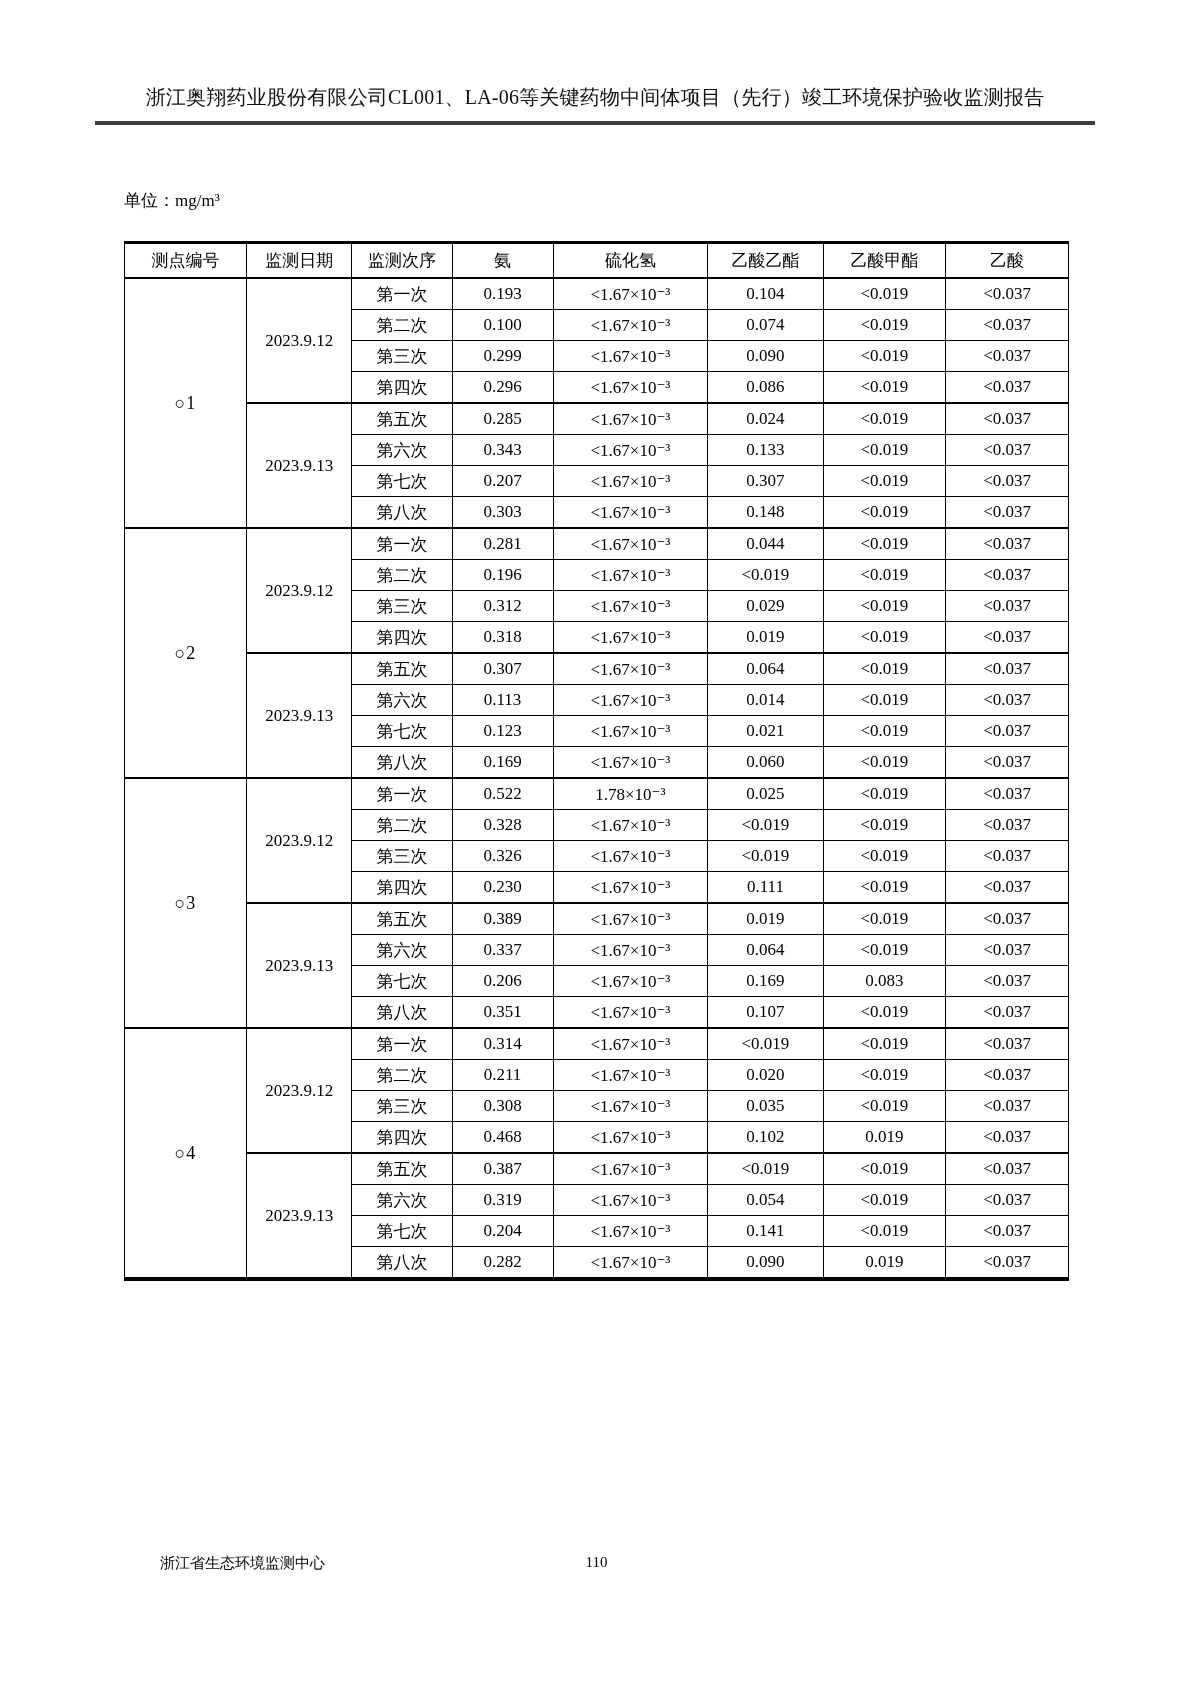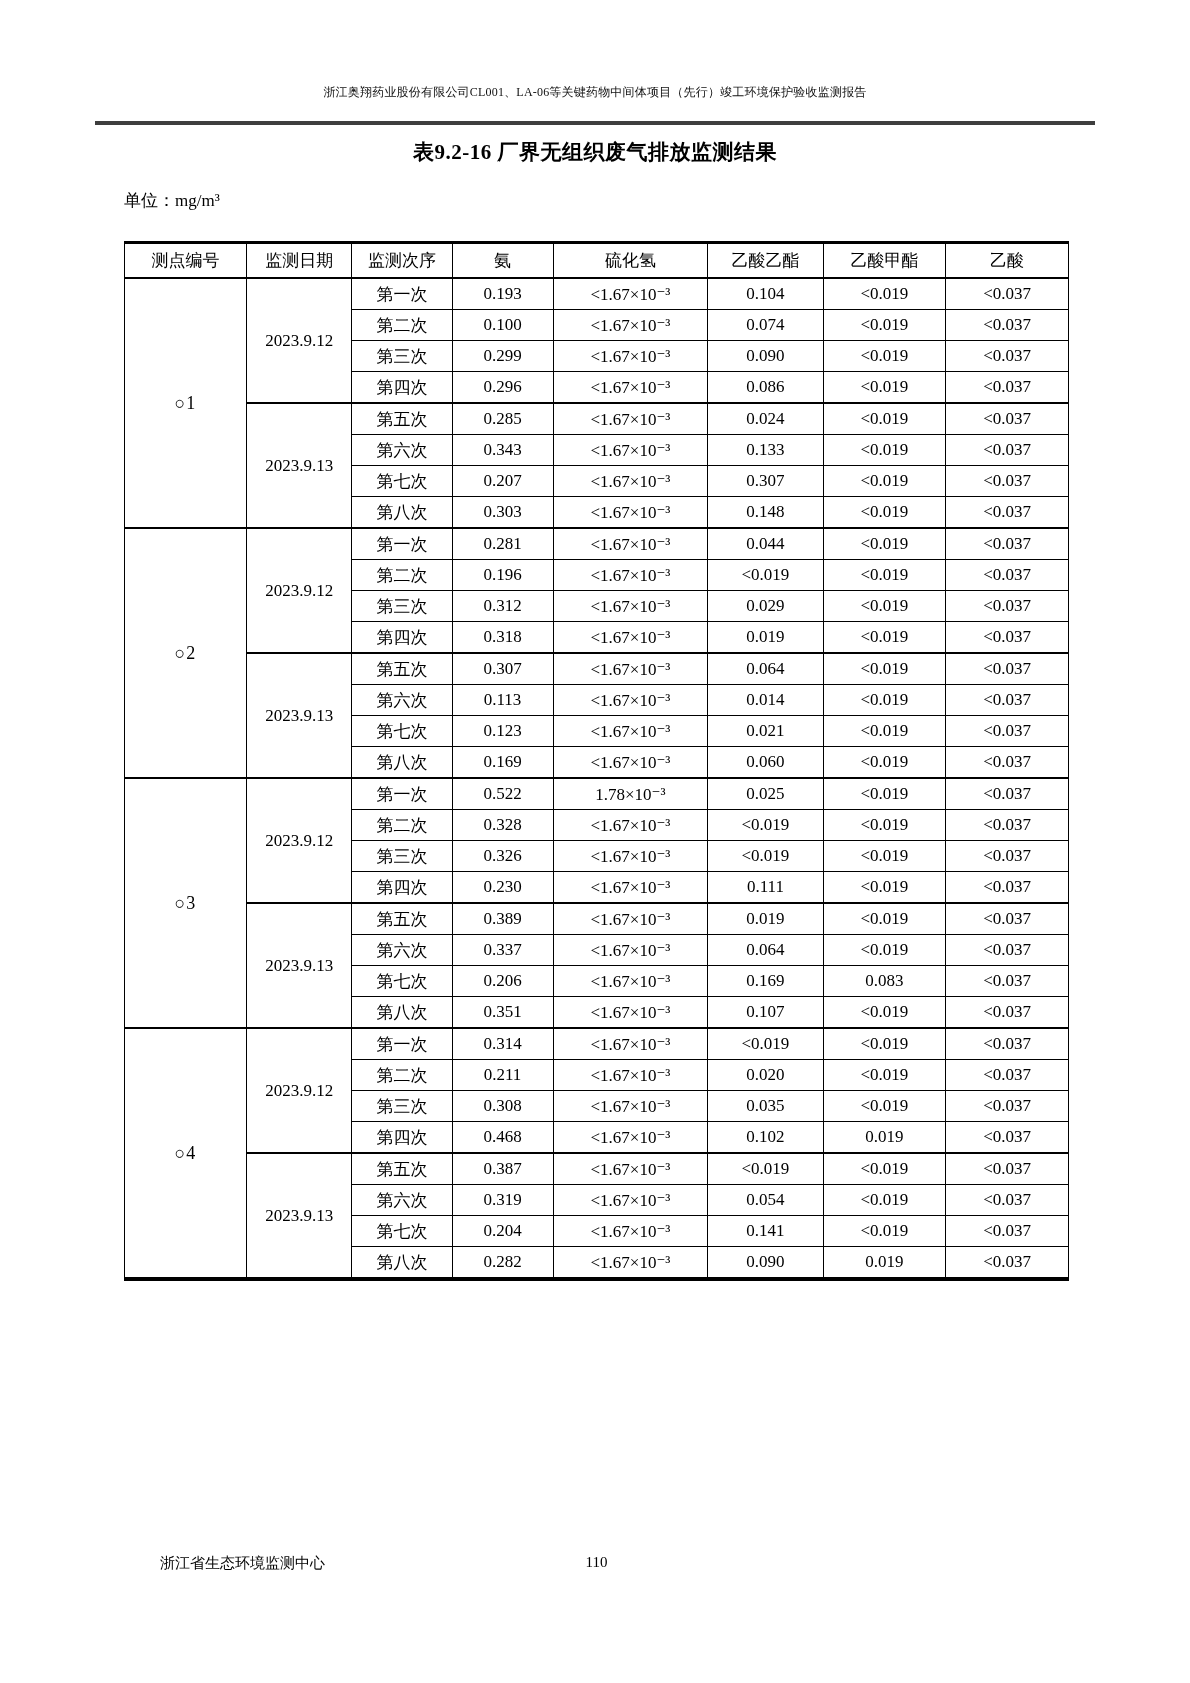--- a/index.html
+++ b/index.html
@@ -5,21 +5,21 @@
   html,body { margin:0; padding:0; }
   body {
     width:1190px; height:1683px; background:#ffffff; position:relative;
     font-family:"Liberation Serif","DejaVu Serif",serif; color:#000;
     -webkit-font-smoothing:antialiased;
   }
   .page { position:absolute; inset:0; background:#fff; }
 
   .header-text {
     position:absolute; top:84px; left:0; width:100%;
-    text-align:center; font-size:12px; letter-spacing:0.2px; color:#101010;
+    text-align:center; font-size:20px; letter-spacing:0.2px; color:#101010;
     white-space:nowrap;
   }
   .header-rule {
     position:absolute; top:121px; left:95px; width:1000px; height:4px;
     background:#3e3e3e;
   }
   .doc-title {
     position:absolute; top:138px; left:0; width:100%;
     text-align:center; font-size:21px; font-weight:bold; color:#000;
     letter-spacing:0.5px;
@@ -55,21 +55,20 @@
 </style>
 </head>
 <body>
 
 <div class="page">
 
   <div class="header-text">浙江奥翔药业股份有限公司CL001、LA-06等关键药物中间体项目（先行）竣工环境保护验收监测报告</div>
 
   <div class="header-rule"></div>
 
-  <div class="doc-title">表9.2-16 厂界无组织废气排放监测结果</div>
 
   <div class="unit-line">单位：mg/m³</div>
 
   <table class="monitor-table">
     <colgroup>
       <col style="width:12.9%">
         <col style="width:11.2%">
         <col style="width:10.6%">
       <col style="width:10.7%">
         <col style="width:16.4%">

